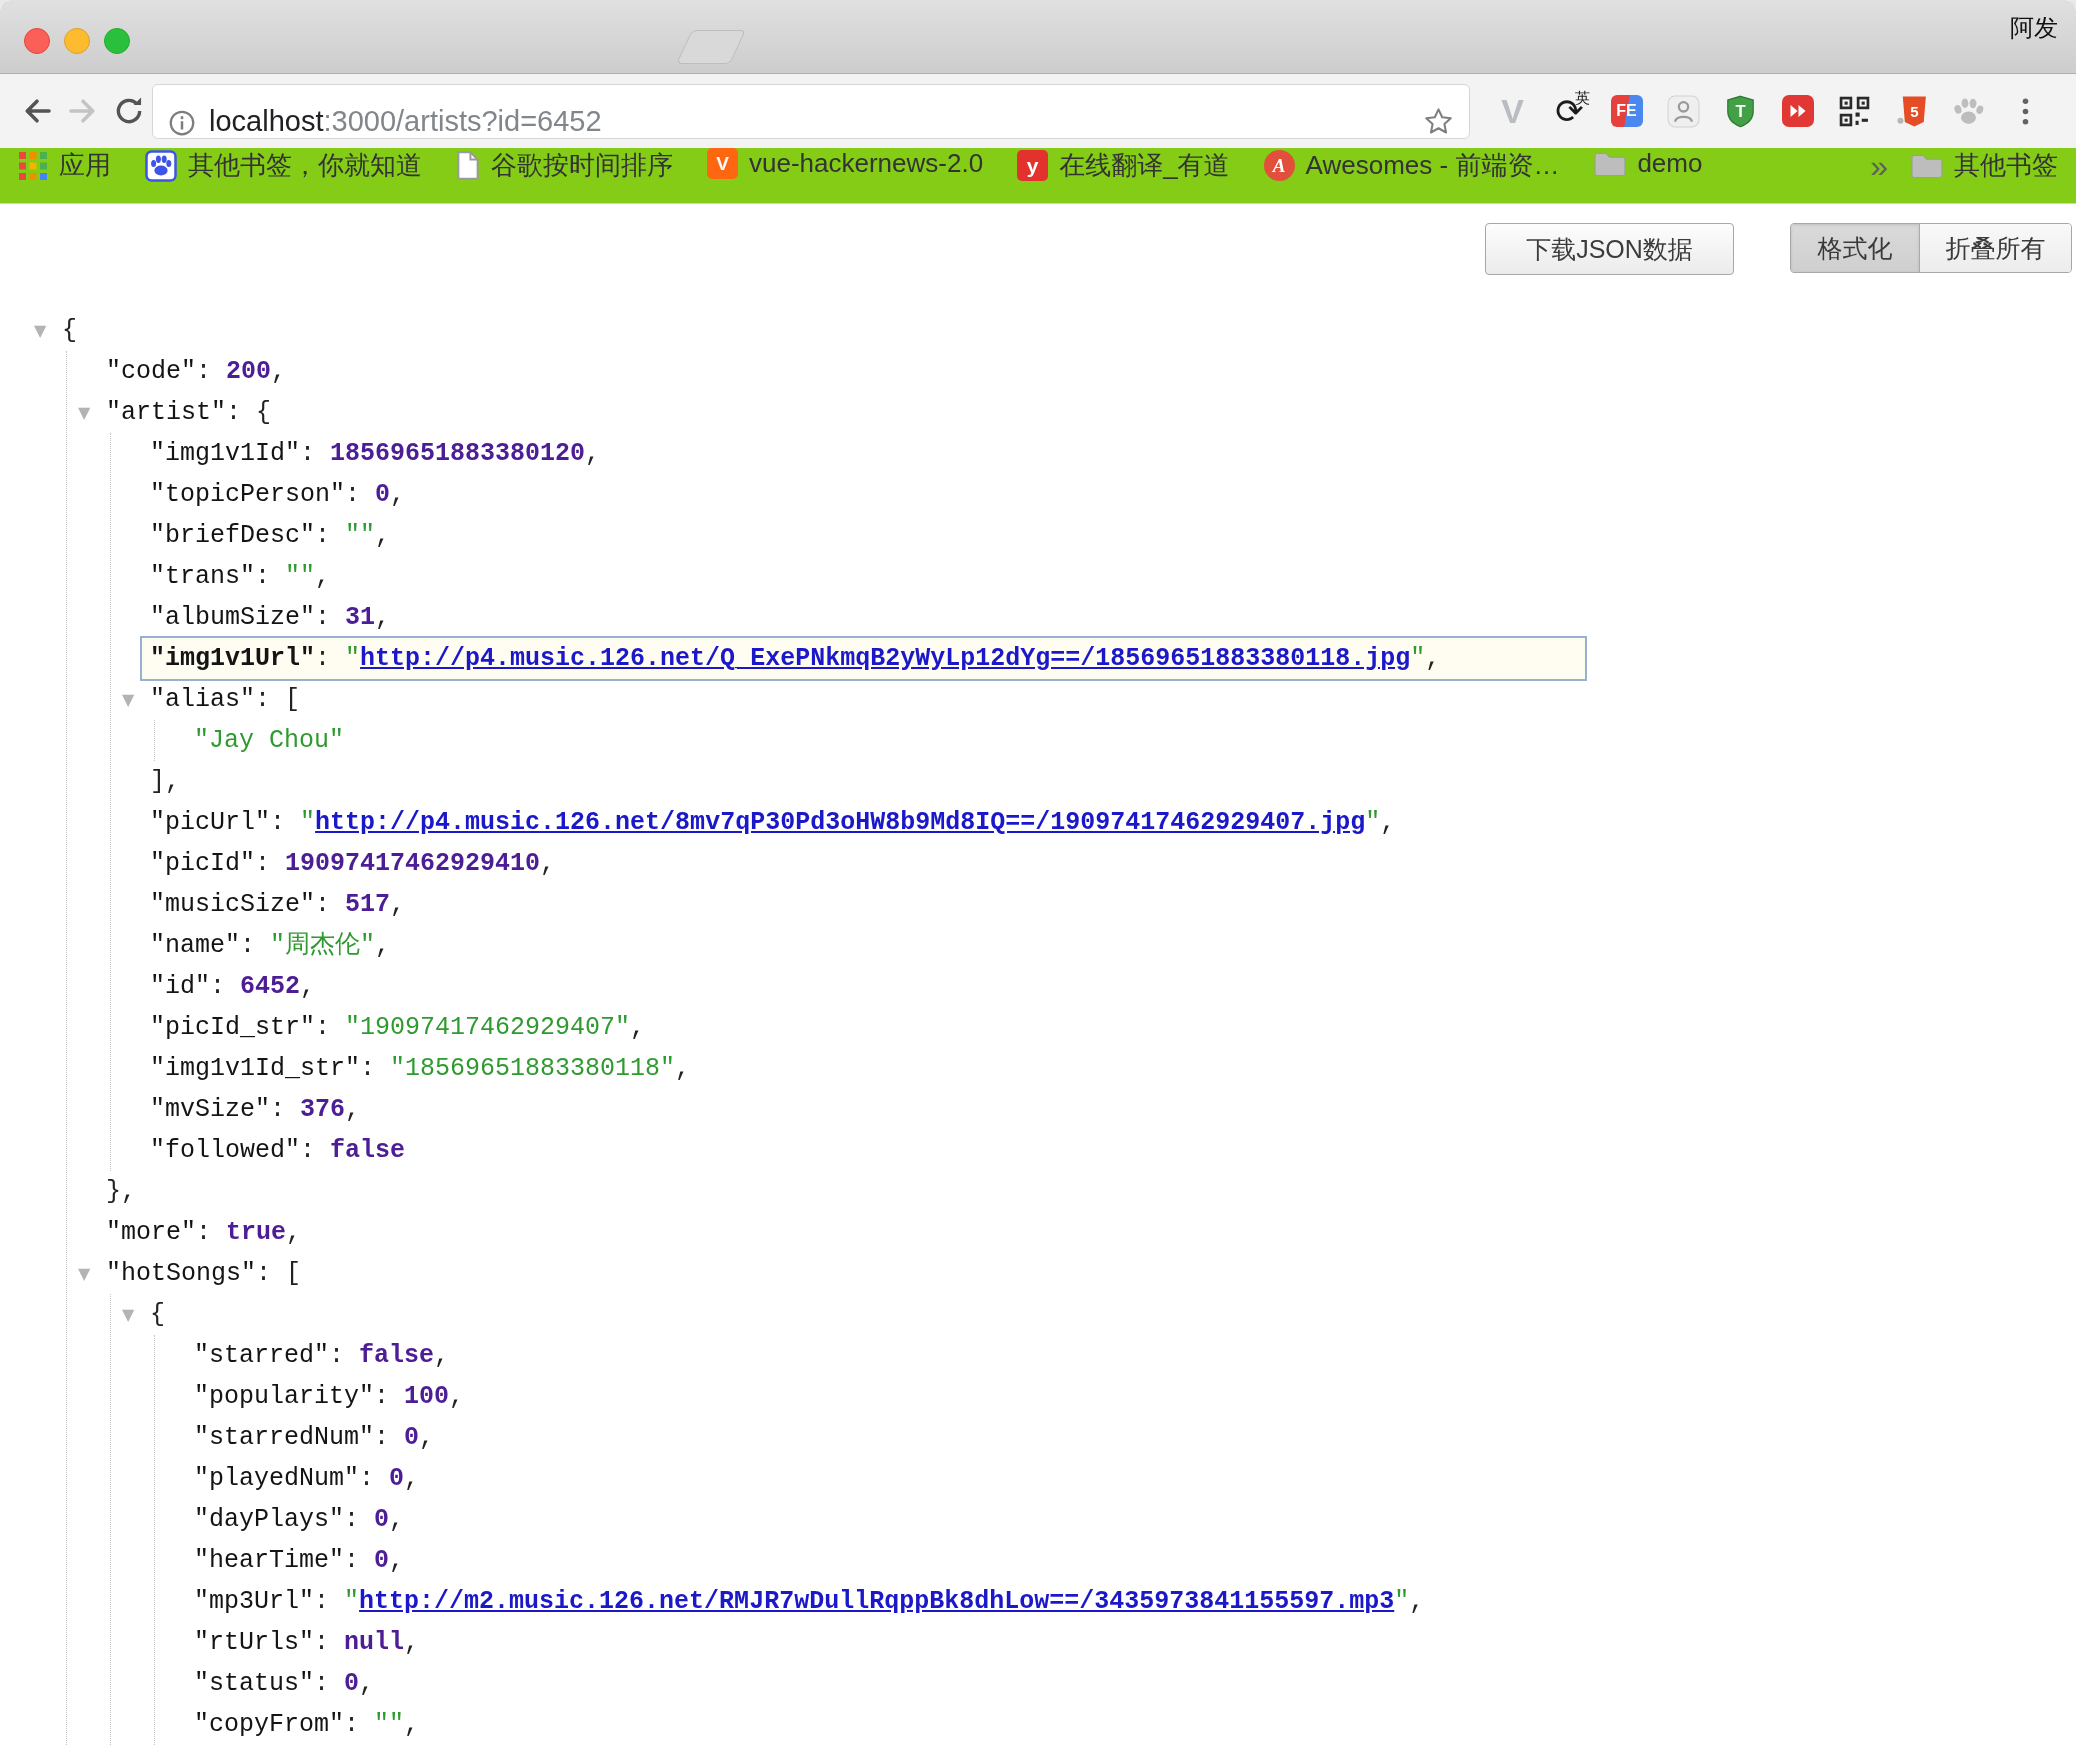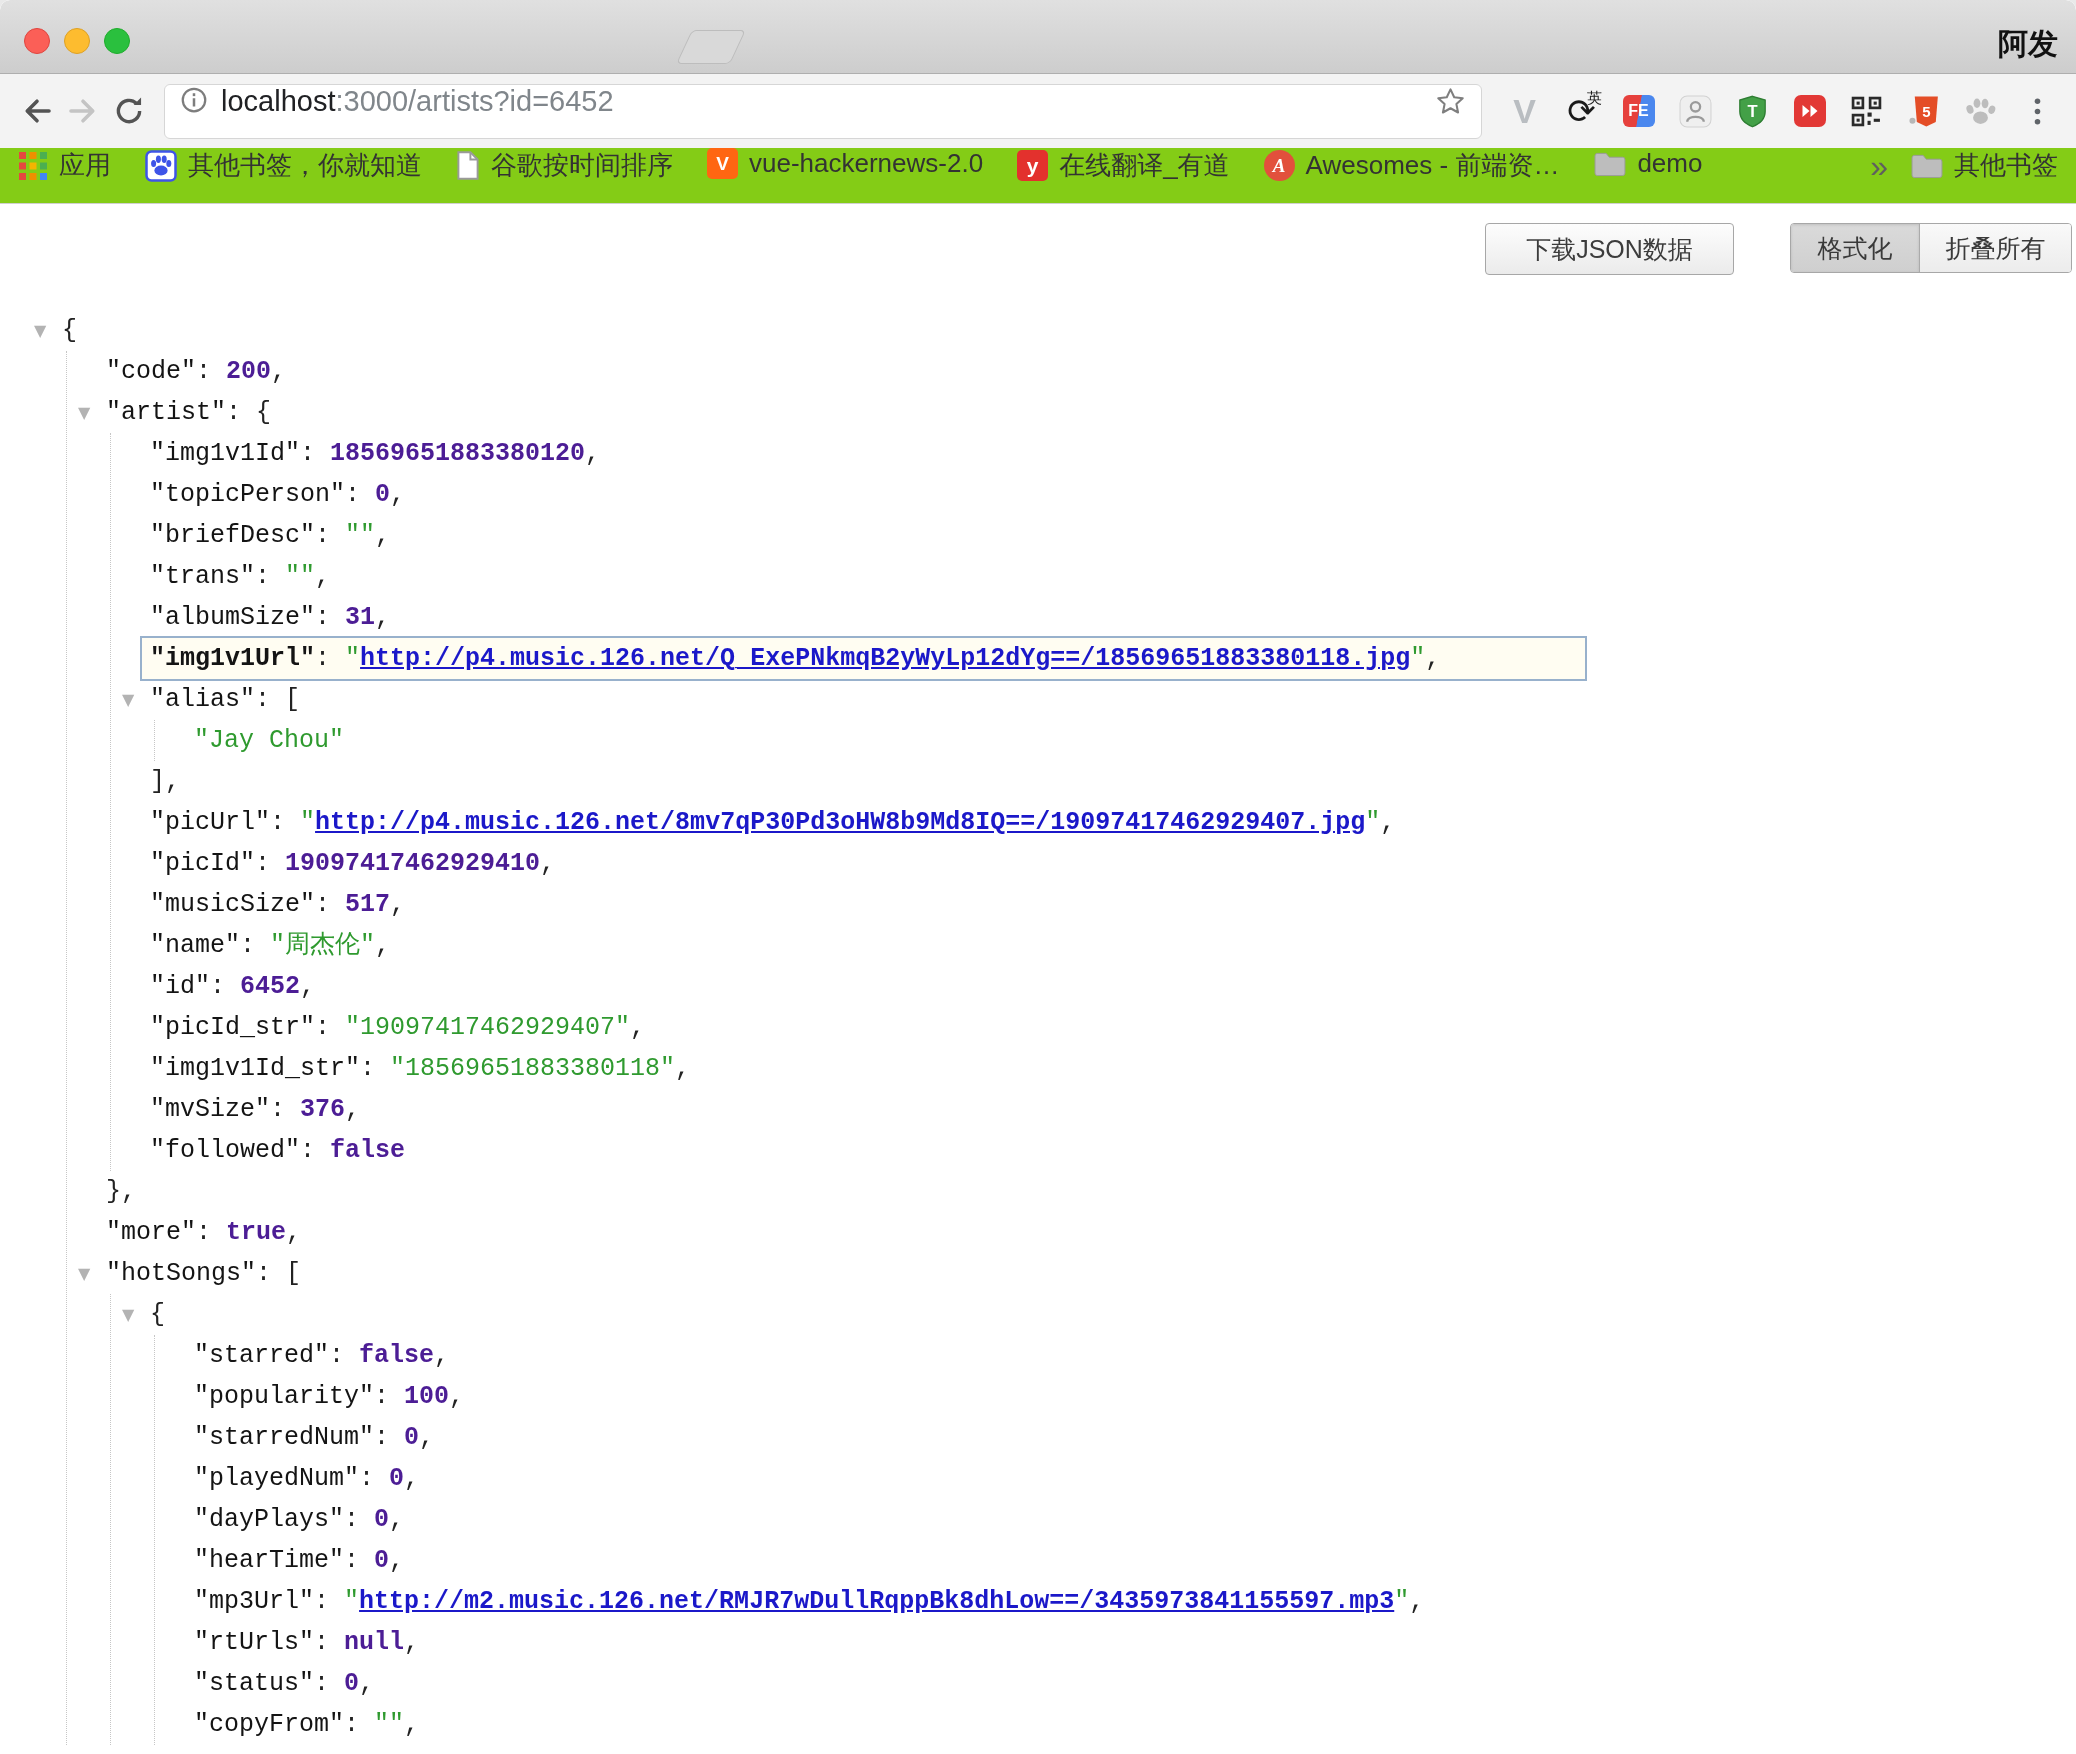--- a/index.html
+++ b/index.html
@@ -18,27 +18,27 @@
   .tab::before{content:"";position:absolute;left:-20px;top:-1.5px;bottom:0;width:40px;background:#f4f4f4;
     transform:skewX(-20deg);border-left:1.5px solid #b8b8b8;border-top:1.5px solid #b8b8b8;border-radius:8px 0 0 0;}
   .tab::after{content:"";position:absolute;right:-20px;top:-1.5px;bottom:0;width:40px;background:#f4f4f4;
     transform:skewX(20deg);border-right:1.5px solid #b8b8b8;border-top:1.5px solid #b8b8b8;border-radius:0 8px 0 0;}
   .tab-title{flex:1;font-size:29px;color:#3d3d3d;white-space:nowrap;overflow:hidden;margin-left:12px;z-index:1;
     -webkit-mask-image:linear-gradient(90deg,#000 80%,transparent 97%);mask-image:linear-gradient(90deg,#000 80%,transparent 97%);}
   .tab-close{font-size:26px;color:#6c6c6c;z-index:1;margin-left:6px;cursor:pointer;}
   .favicon{z-index:1;display:flex;}
   .newtab{position:absolute;left:684px;top:30px;width:52px;height:32px;background:#d9d9d9;
     border:1.5px solid #bdbdbd;border-radius:5px;transform:skewX(-25deg);}
-  .profile-name{position:absolute;right:18px;top:24px;font-size:30px;color:#111;font-weight:bold;}
+  .profile-name{position:absolute;right:18px;top:12px;font-size:24px;color:#111;}
   
   .toolbar{position:absolute;left:0;top:74px;width:100%;height:74px;background:#f3f3f3;
     display:flex;align-items:center;box-sizing:border-box;padding:0 14px;}
   .navbtn{width:46px;height:46px;display:flex;align-items:center;justify-content:center;}
   .omnibox{width:1318px;height:55px;background:#fff;border:1px solid #d6d6d6;border-radius:6px;
-    display:flex;align-items:flex-start;box-sizing:border-box;padding:0 14px;margin-left:12px;}
+    display:flex;align-items:flex-end;box-sizing:border-box;padding:0 14px;margin-left:0;}
   .url{font-size:29px;flex:1;white-space:nowrap;overflow:hidden;margin-left:12px;}
   .url .host{color:#202124;}
   .url .rest{color:#80868b;}
   .ext-row{display:flex;align-items:center;gap:24px;margin-left:26px;}
   .ext{width:33px;height:33px;display:flex;align-items:center;justify-content:center;position:relative;cursor:pointer;}
   .ext-fe{width:32px;height:32px;border-radius:6px;color:#fff;font-weight:bold;font-size:16px;
     display:flex;align-items:center;justify-content:center;background:linear-gradient(100deg,#e6403c 49%,#4a87ee 51%);}
   .ext-redff{width:32px;height:32px;border-radius:7px;background:#e23835;display:flex;align-items:center;justify-content:center;}
   .ext-vue{font-weight:bold;font-size:34px;color:#b9bdc1;line-height:33px;}
   .tr-arrow{font-size:34px;color:#1b1b1b;line-height:30px;}

